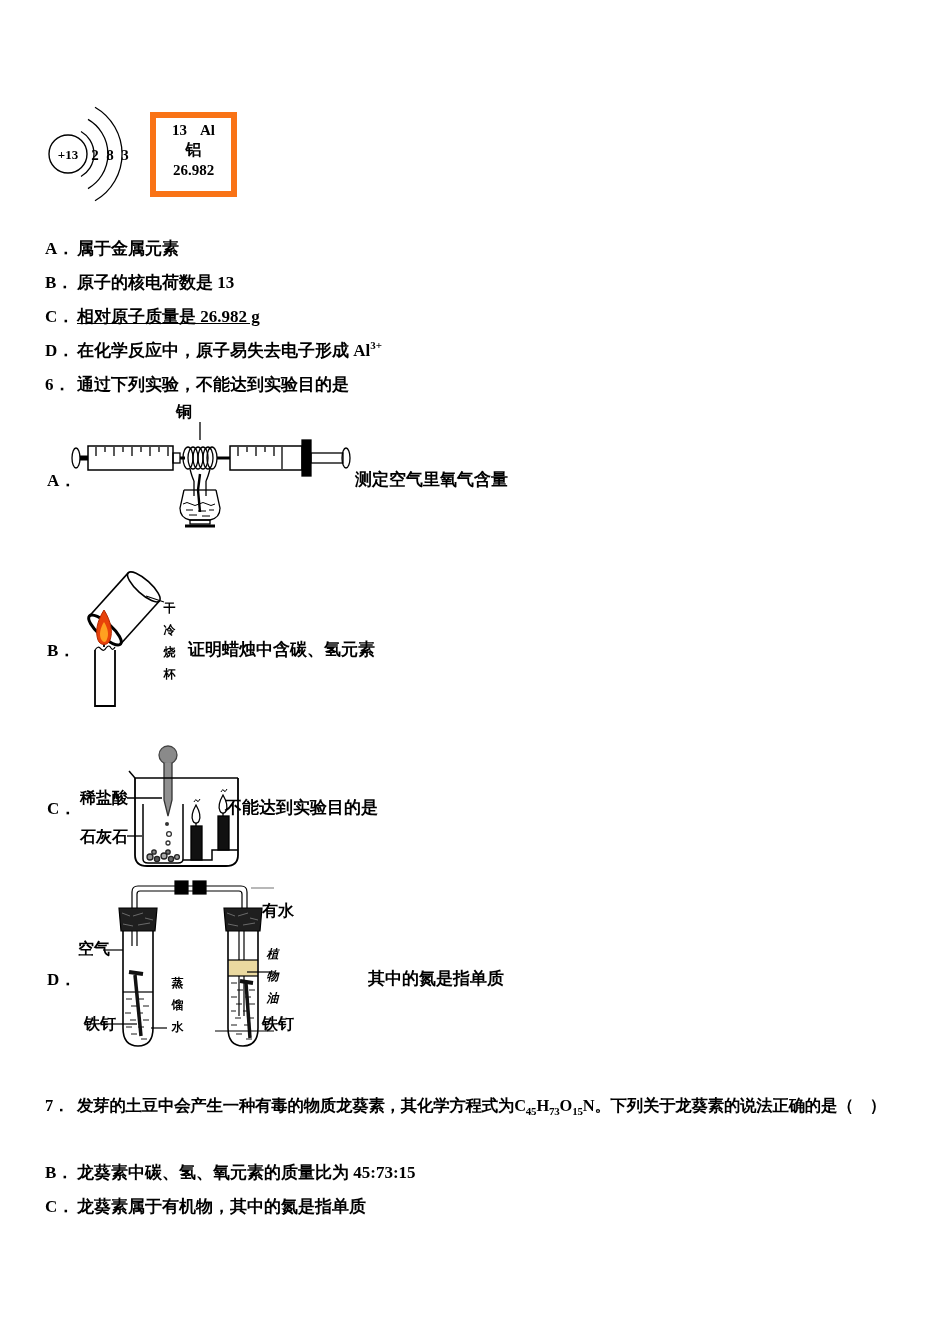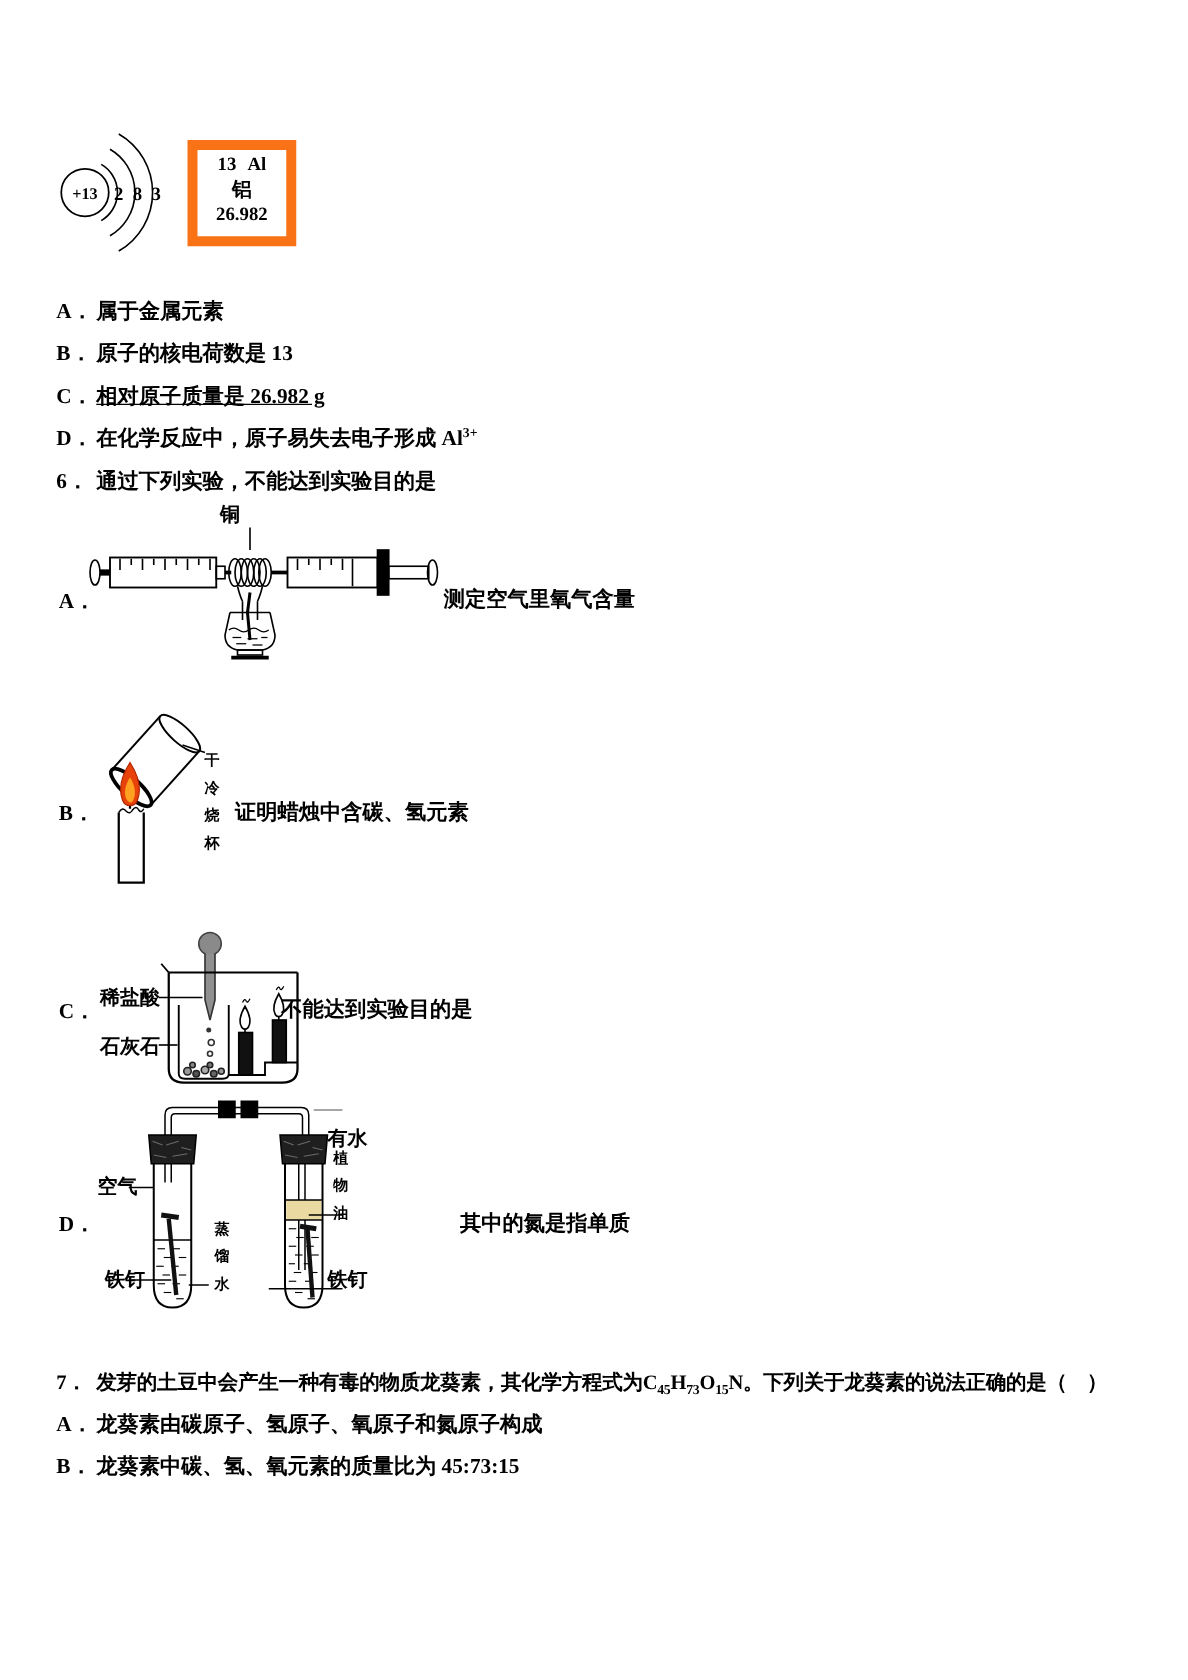--- a/index.html
+++ b/index.html
@@ -12,21 +12,21 @@
   .line { position:absolute; white-space:nowrap; font-size:17px; }
   .opt-label { display:inline-block; min-width:32px; }
   .stem7 { font-size:16.4px; letter-spacing:-0.2px; }
   sub { font-size:11px; }
   sup { font-size:11px; }
   .dlabel { position:absolute; font-size:16px; white-space:nowrap; }
   .vlabel { position:absolute; width:19px; font-size:12px; line-height:22px;
             word-break:break-all; text-align:center; }
   .elembox {
     position:absolute; left:150px; top:112px; width:87px; height:85px;
-    border:8px solid #f97316; text-align:center;
+    border:6px solid #f97316; text-align:center;
   }
   .elembox .row1 { display:flex; justify-content:space-between;
                    padding:4px 16px 0 16px; font-size:15px; }
   .elembox .row2 { font-size:16px; margin-top:1px; }
   .elembox .row3 { font-size:15px; margin-top:1px; }
   svg { position:absolute; overflow:visible; }
   svg text { font-family:"Liberation Serif","DejaVu Serif",serif; font-weight:bold; }
 </style>
 </head>
 <body>
@@ -265,29 +265,29 @@
     </g>
     <line x1="28" y1="74" x2="48" y2="74"></line>
     <line x1="30" y1="148" x2="62" y2="148"></line>
     <line x1="76" y1="152" x2="92" y2="152"></line>
     <line x1="172" y1="96" x2="199" y2="96"></line>
     <line x1="140" y1="155" x2="199" y2="155"></line>
   </svg>
   <div class="dlabel" style="left:262px; top:880px;margin-top:21px;">有水</div>
   <div class="dlabel" style="left:78px; top:939px;">空气</div>
   <div class="vlabel" style="left:168px; top:972px;">蒸馏水</div>
-  <div class="vlabel" style="left:263px; top:915px;">植物油</div>
+  <div class="vlabel" style="left:263px; top:943px;font-style:italic;">植物油</div>
   <div class="dlabel" style="left:84px; top:1014px;">铁钉</div>
   <div class="dlabel" style="left:262px; top:1014px;">铁钉</div>
   <div class="line" style="left:47px; top:968px;">D．</div>
   <div class="line" style="left:368px; top:967px;">其中的氮是指单质</div>
 
   <div class="line stem7" style="left:45px; top:1095px;">
     <span class="opt-label">7．</span><span>发芽的土豆中会产生一种有毒的物质龙葵素，其化学方程式为</span><span><span>C</span><sub>45</sub><span>H</span><sub>73</sub><span>O</span><sub>15</sub><span>N</span></span><span>。下列关于龙葵素的说法正确的是（　）</span>
   </div>
-  <div class="line" style="left:45px; top:1128px;">
-    <span class="opt-label">A．</span><span>龙葵素由碳原子、氢原子、氧原子和氮原子构成</span>
-  </div>
   <div class="line" style="left:45px; top:1161px;">
     <span class="opt-label">B．</span><span>龙葵素中碳、氢、氧元素的质量比为 45:73:15</span>
   </div>
+  <div class="line" style="left:45px; top:1195px;">
+    <span class="opt-label">C．</span><span>龙葵素属于有机物，其中的氮是指单质</span>
+  </div>
 
 </div>
 
 </body></html>

